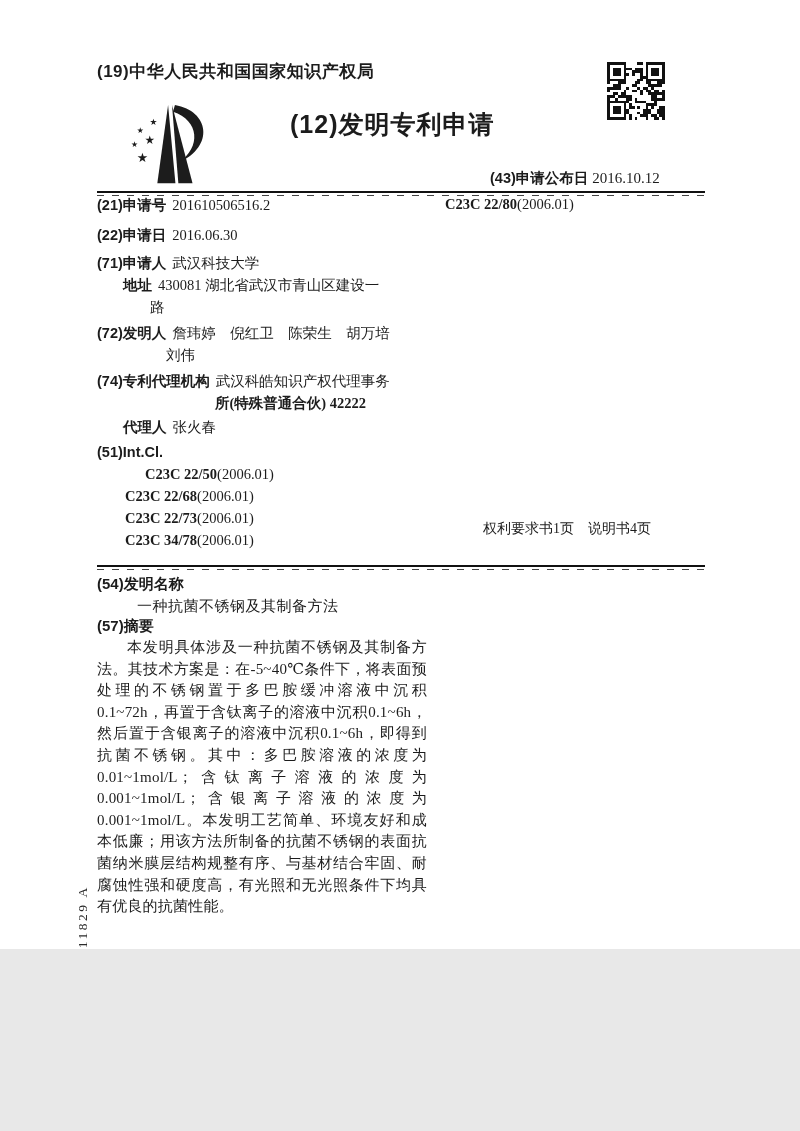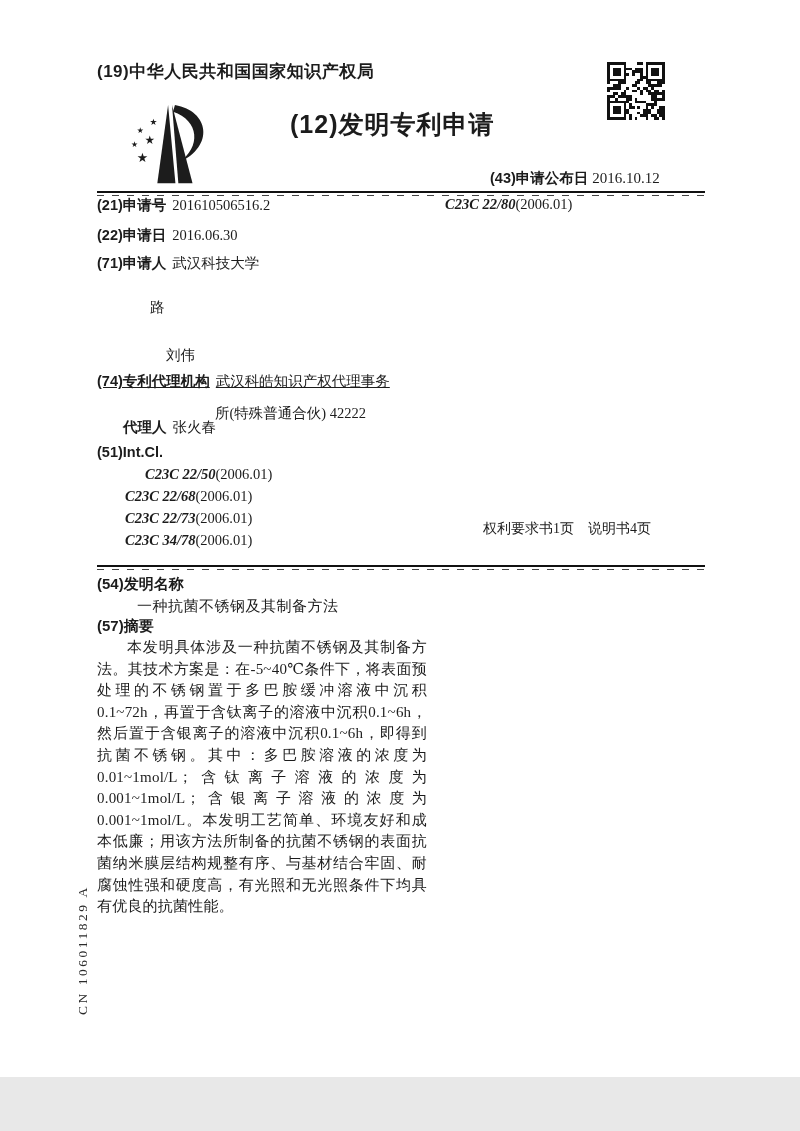--- a/index.html
+++ b/index.html
@@ -1,18 +1,18 @@
 <!DOCTYPE html>
 <html><head>
 <meta charset="utf-8">
 <style>
   html,body{margin:0;padding:0;background:#e8e8e8;}
   .page{
     position:relative;
-    width:800px;height:1077px;
+    width:800px;height:949px;
     background:#ffffff;
     margin:0 auto;
     font-family:"Liberation Serif","DejaVu Serif",serif;
     color:#1c1c1c;
     overflow:hidden;
   }
   .abs{position:absolute;}
   .hei{font-family:"Liberation Sans","DejaVu Sans",sans-serif;font-weight:700;}
   .song{font-family:"Liberation Serif","DejaVu Serif",serif;font-weight:400;}
 
@@ -34,21 +34,21 @@
   .sep{left:97px;width:608px;height:6px;}
   .sep .bar{height:2px;background:#111;}
   .sep .dash{margin-top:2px;height:1px;
     background:repeating-linear-gradient(90deg,#444 0 7px,transparent 7px 15px);}
   .sep1{top:191px;}
   .sep2{top:565px;}
 
   .bib{font-size:14.5px;white-space:nowrap;text-align:right;}
   .bib .lbl{font-family:"Liberation Sans","DejaVu Sans",sans-serif;font-weight:700;}
   .bib .val{padding-left:6px;}
-  .ipc-code{font-weight:700;font-style:italic;}
+  .ipc-code{font-weight:700;}
   .ipc-year{font-style:normal;font-weight:400;}
 
   .pages-info{left:483px;top:520px;font-size:14px;}
 
   .sec-label{font-size:15px;}
   .title-value{left:137px;top:597px;font-size:15px;letter-spacing:0.5px;}
 
   .abstract{
     left:97px;top:637px;width:330px;
     font-size:15px;line-height:21.6px;
@@ -344,32 +344,38 @@
     <span class="lbl">(21)申请号</span><span class="val">201610506516.2</span>
   </div>
 
   <div class="abs bib" style="left:97px;top:226px;">
     <span class="lbl">(22)申请日</span><span class="val">2016.06.30</span>
   </div>
 
   <div class="abs bib" style="left:97px;top:254px;">
     <span class="lbl">(71)申请人</span><span class="val">武汉科技大学</span>
   </div>
+  <div class="abs bib" style="left:123px;top:276px;">
+    <span class="lbl">地址</span><span class="val">430081 湖北省武汉市青山区建设一</span>
+  </div>
   <div class="abs bib" style="left:150px;top:298px;">
     <span>路</span>
   </div>
 
+  <div class="abs bib" style="left:97px;top:324px;">
+    <span class="lbl">(72)发明人</span><span class="val">詹玮婷　倪红卫　陈荣生　胡万培</span>
+  </div>
   <div class="abs bib" style="left:166px;top:346px;">
     <span>刘伟</span>
   </div>
 
-  <div class="abs bib" style="left:97px;top:372px;text-decoration:underline;">
+  <div class="abs bib" style="left:97px;top:372px;">
     <span class="lbl">(74)专利代理机构</span><span class="val">武汉科皓知识产权代理事务</span>
   </div>
-  <div class="abs bib" style="left:215px;top:404px;">
+  <div class="abs bib" style="left:215px;top:394px;font-weight:bold;">
     <span>所(特殊普通合伙) 42222</span>
   </div>
   <div class="abs bib" style="left:123px;top:418px;">
     <span class="lbl">代理人</span><span class="val">张火春</span>
   </div>
 
   <div class="abs bib" style="left:97px;top:444px;">
     <span class="lbl">(51)Int.Cl.</span>
   </div>
   <div class="abs bib" style="left:125px;top:466px;margin-left:20px;">

